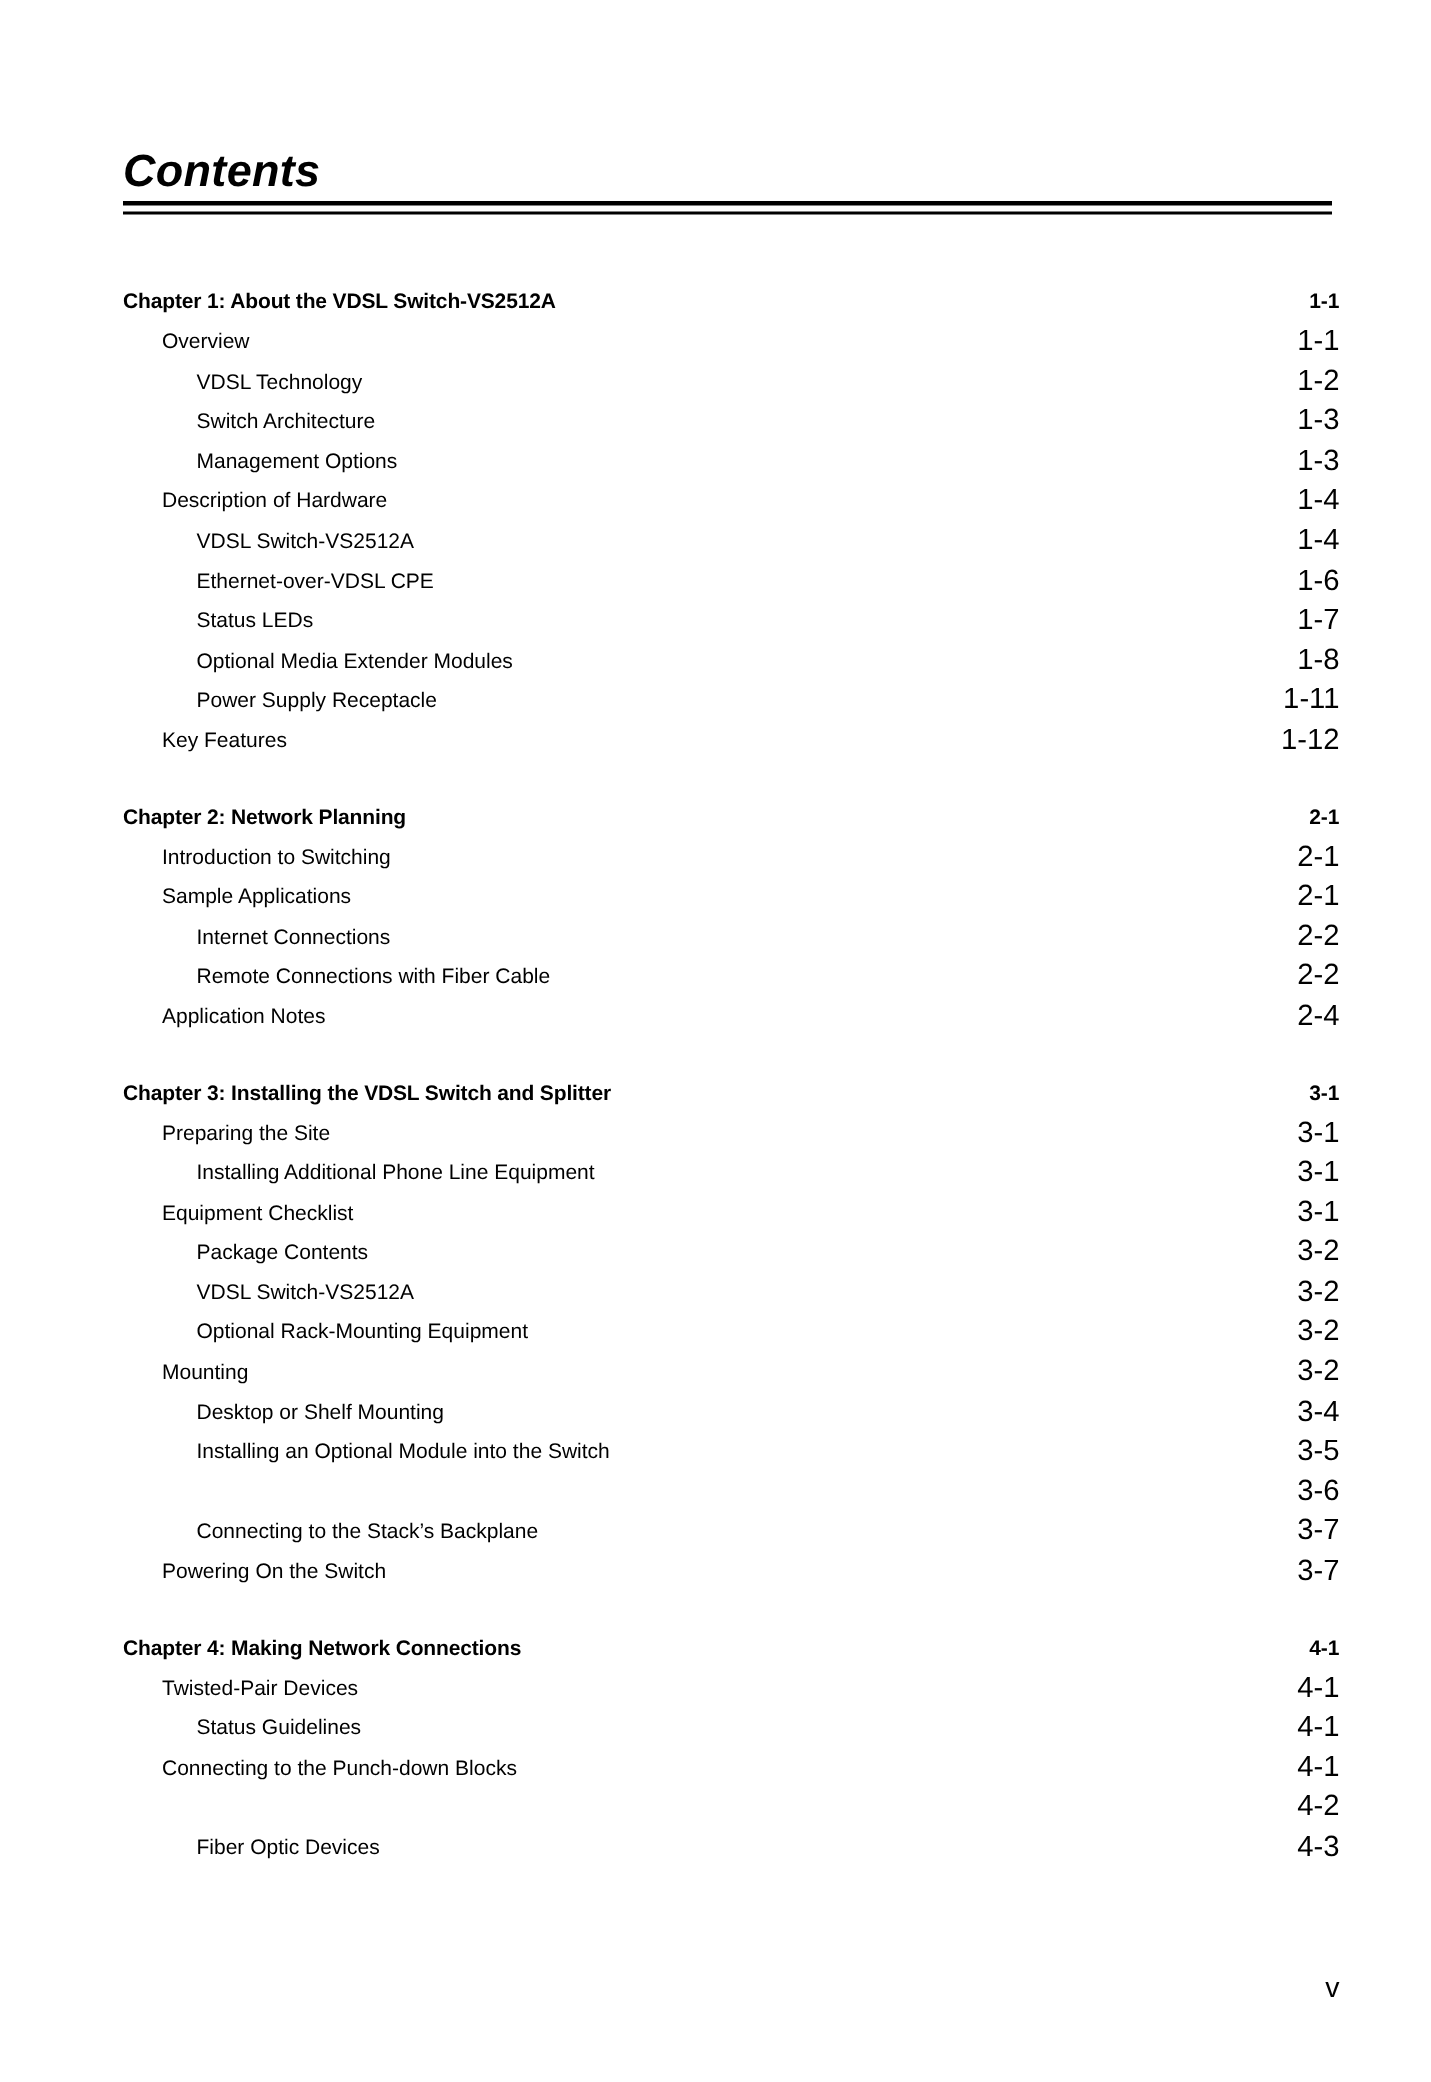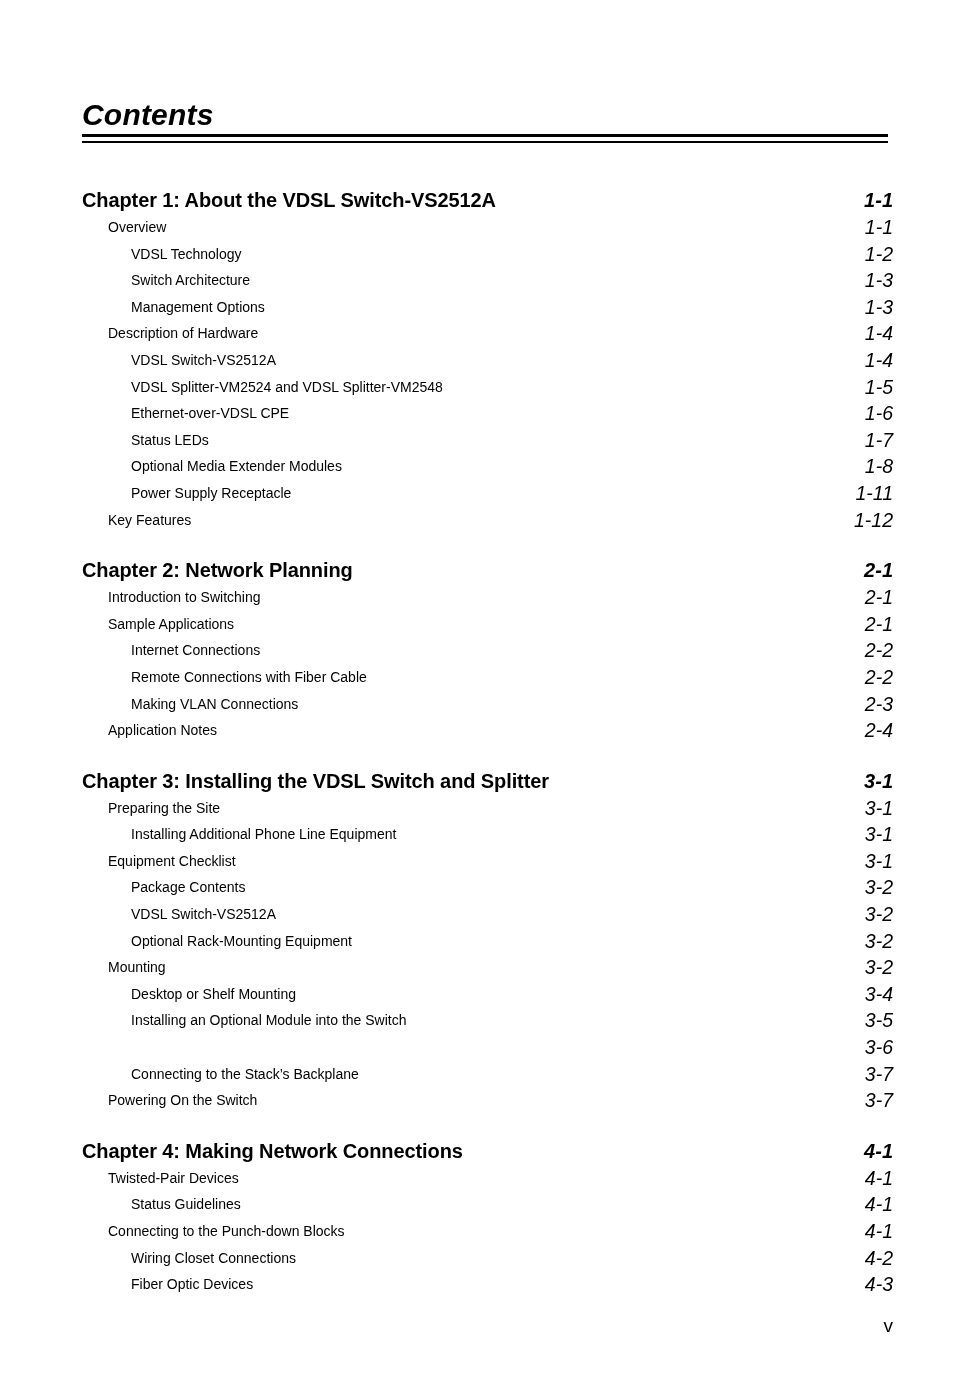--- a/index.html
+++ b/index.html
@@ -78,36 +78,35 @@
     top: 0;
     font-size: 14px;
   }
 
   .toc-entry .pageno {
     position: absolute;
     right: 0;
     top: 0;
     font-size: 19.5px;
     text-align: right;
-    font-style: italic;
   }
 
   
   .lvl-chapter {
     height: 27px;
     line-height: 27px;
     margin-top: 24px;
   }
   .lvl-chapter:first-child {
     margin-top: 0;
   }
   .lvl-chapter .label,
   .lvl-chapter .pageno {
     font-weight: bold;
-    font-size: 20px;
+    font-size: 14px;
   }
   .lvl-chapter .label {
     left: 0px;
     letter-spacing: -0.1px;
   }
 
   .lvl-1 .label {
     left: 26px;
   }
 
@@ -160,24 +159,20 @@
       </div>
       <div class="toc-entry lvl-1">
         <span class="label">Description of Hardware</span>
         <span class="pageno">1-4</span>
       </div>
       <div class="toc-entry lvl-2">
         <span class="label">VDSL Switch-VS2512A</span>
         <span class="pageno">1-4</span>
       </div>
       <div class="toc-entry lvl-2">
-        <span class="label">VDSL Splitter-VM2524 and VDSL Splitter-VM2548</span>
-        <span class="pageno">1-5</span>
-      </div>
-      <div class="toc-entry lvl-2">
         <span class="label">Ethernet-over-VDSL CPE</span>
         <span class="pageno">1-6</span>
       </div>
       <div class="toc-entry lvl-2">
         <span class="label">Status LEDs</span>
         <span class="pageno">1-7</span>
       </div>
       <div class="toc-entry lvl-2">
         <span class="label">Optional Media Extender Modules</span>
         <span class="pageno">1-8</span>
@@ -203,24 +198,20 @@
         <span class="pageno">2-1</span>
       </div>
       <div class="toc-entry lvl-2">
         <span class="label">Internet Connections</span>
         <span class="pageno">2-2</span>
       </div>
       <div class="toc-entry lvl-2">
         <span class="label">Remote Connections with Fiber Cable</span>
         <span class="pageno">2-2</span>
       </div>
-      <div class="toc-entry lvl-2">
-        <span class="label">Making VLAN Connections</span>
-        <span class="pageno">2-3</span>
-      </div>
       <div class="toc-entry lvl-1">
         <span class="label">Application Notes</span>
         <span class="pageno">2-4</span>
       </div>
       <div class="toc-entry lvl-chapter">
         <span class="label">Chapter 3: Installing the VDSL Switch and Splitter</span>
         <span class="pageno">3-1</span>
       </div>
       <div class="toc-entry lvl-1">
         <span class="label">Preparing the Site</span>
@@ -279,21 +270,20 @@
       </div>
       <div class="toc-entry lvl-2">
         <span class="label">Status Guidelines</span>
         <span class="pageno">4-1</span>
       </div>
       <div class="toc-entry lvl-1">
         <span class="label">Connecting to the Punch-down Blocks</span>
         <span class="pageno">4-1</span>
       </div>
       <div class="toc-entry lvl-2">
-        <span class="label">Wiring Closet Connections</span>
         <span class="pageno">4-2</span>
       </div>
       <div class="toc-entry lvl-2">
         <span class="label">Fiber Optic Devices</span>
         <span class="pageno">4-3</span>
       </div>
     </div>
 
   <div class="folio">v</div>
 

